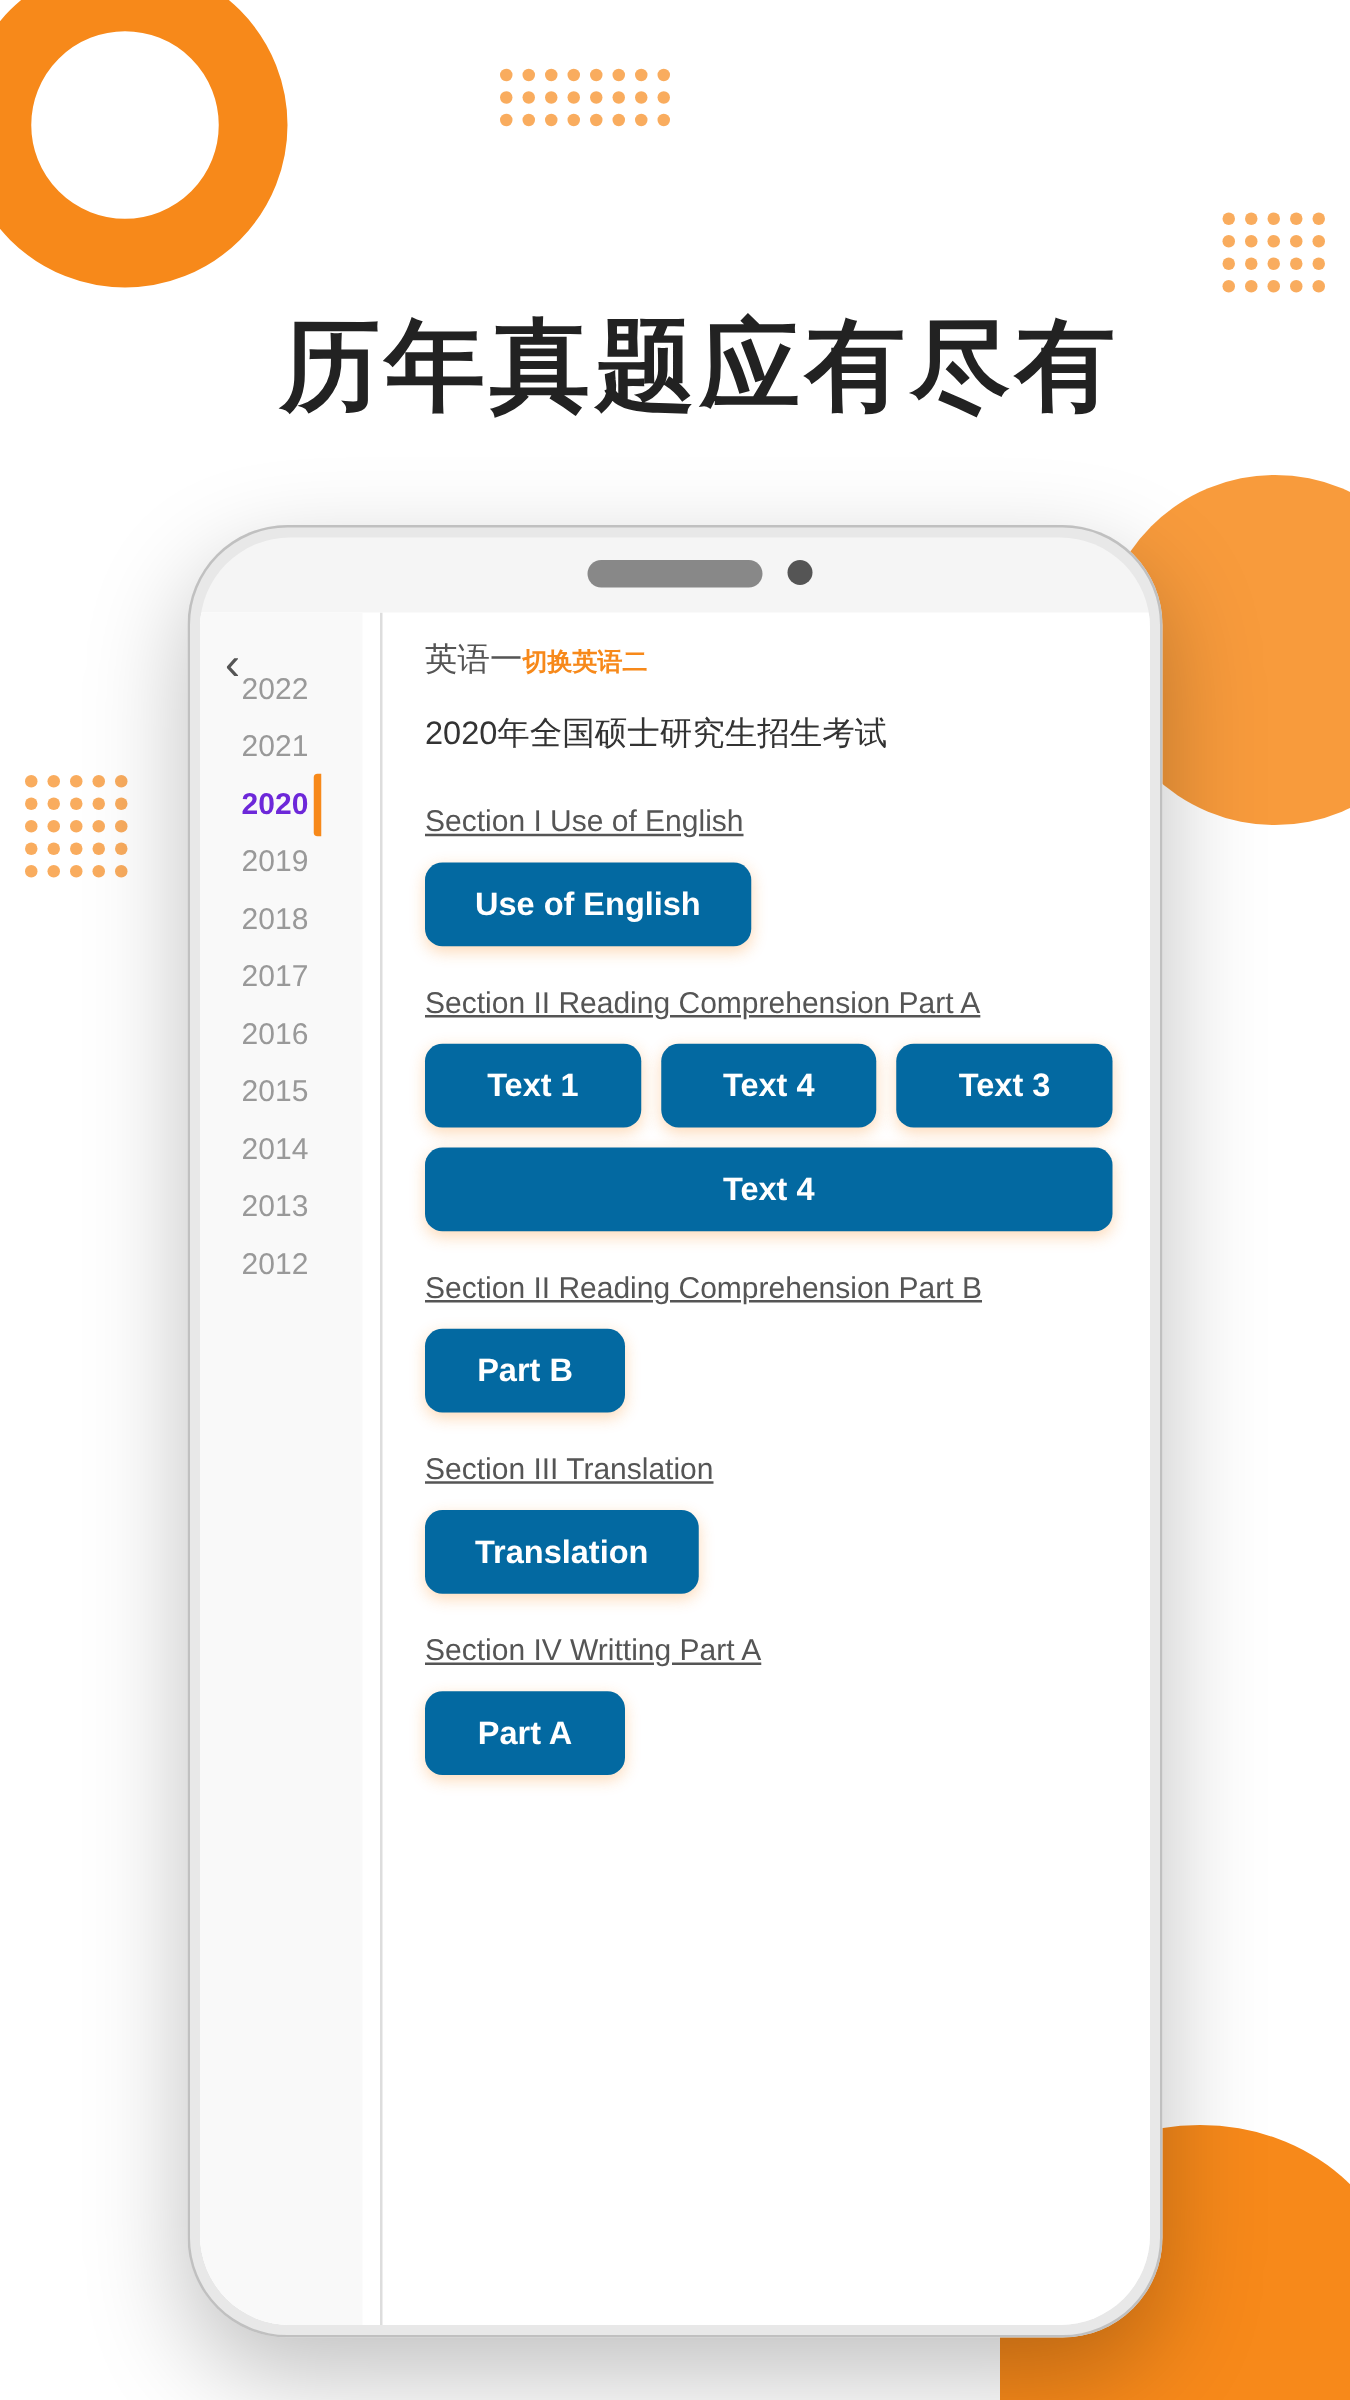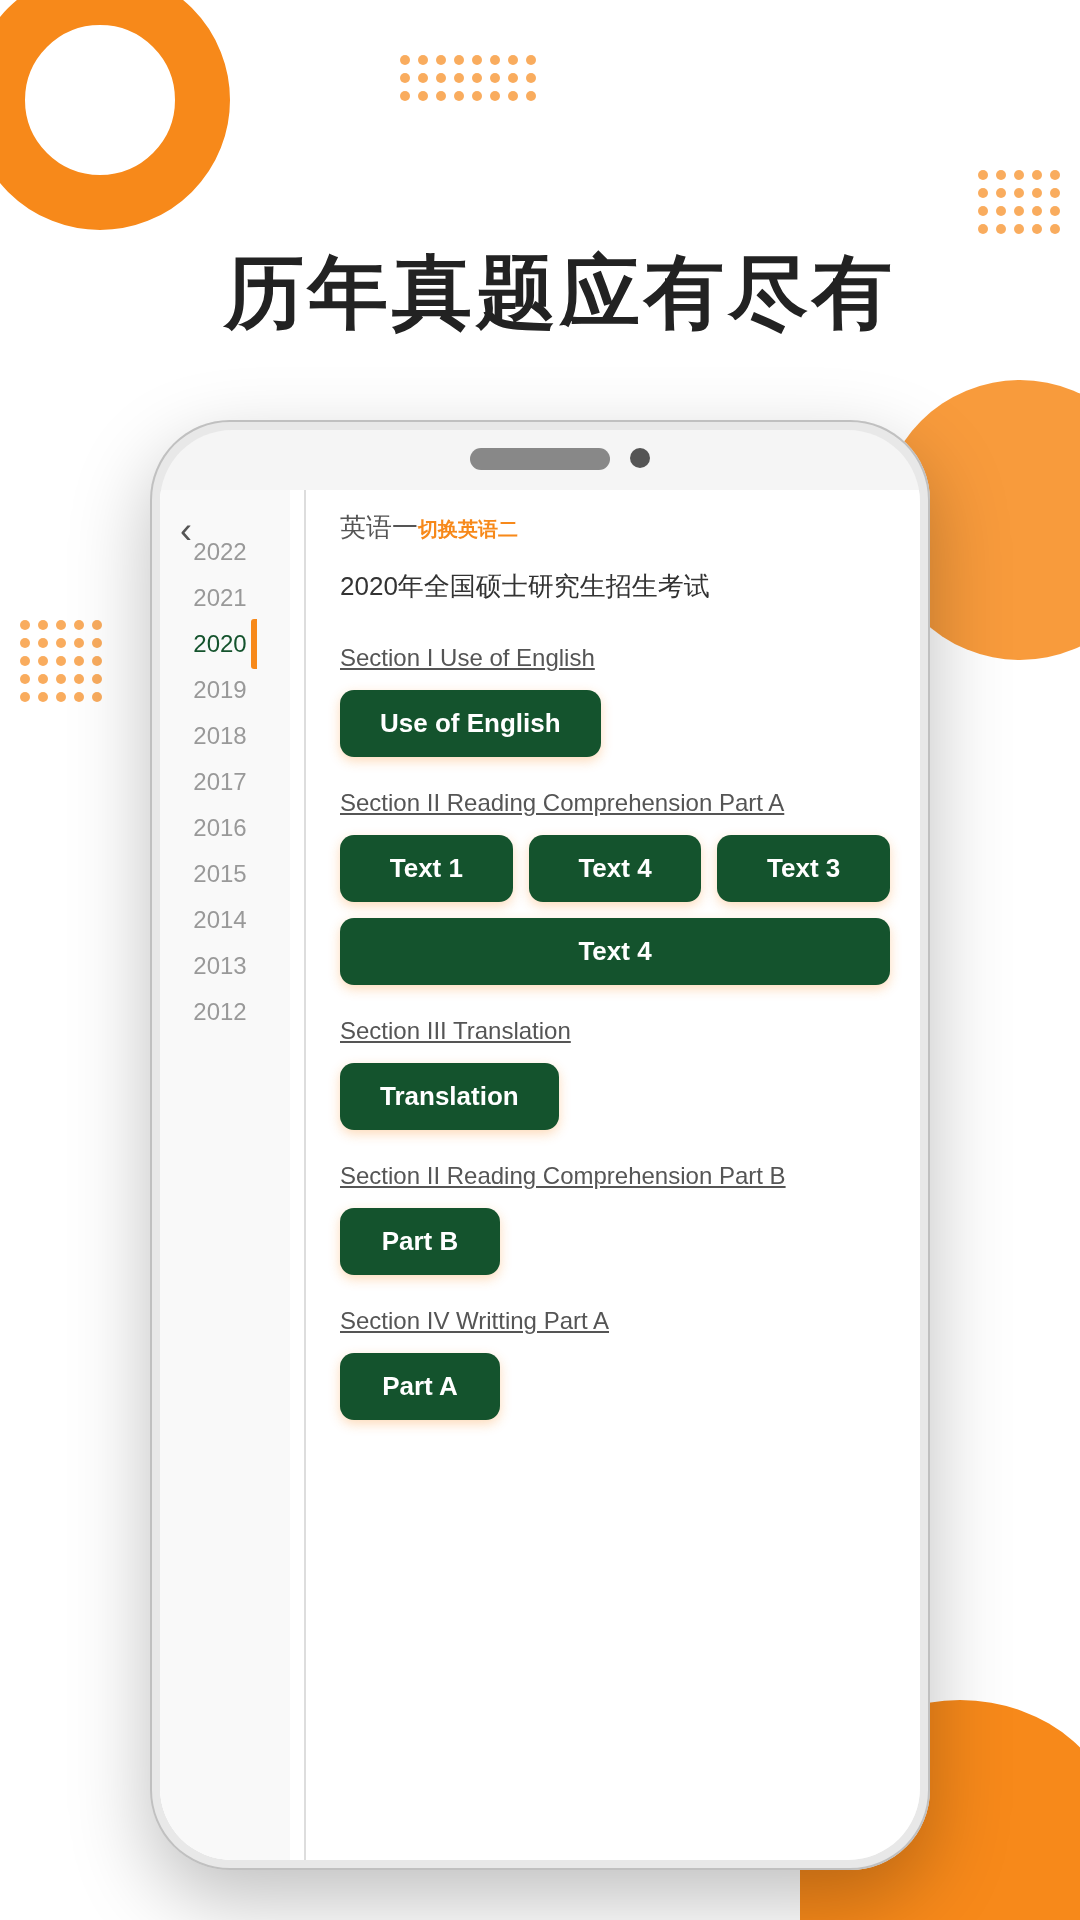--- a/index.html
+++ b/index.html
@@ -220,22 +220,22 @@
       color: #999;
       margin: 18px 0;
       cursor: pointer;
       position: relative;
       width: 100%;
       text-align: center;
       padding-right: 10px;
     }
 
     .year-item.active {
-      color: #14532d;
-      font-weight: normal;
+      color: #6d28d9;
+      font-weight: bold;
     }
 
     .year-item.active::after {
       content: '';
       position: absolute;
       right: 0;
       top: 50%;
       transform: translateY(-50%);
       width: 6px;
       height: 50px;
@@ -317,21 +317,21 @@
     }
 
     .btn-row {
       display: flex;
       gap: 16px;
       flex-wrap: wrap;
       padding-left: 10px;
     }
 
     .subject-btn {
-      background: #14532d;
+      background: #0369a1;
       color: #fff;
       border: none;
       border-radius: 14px;
       padding: 18px 0;
       font-size: 26px;
       font-weight: 700;
       cursor: pointer;
       flex: 1;
       min-width: 160px;
       text-align: center;
@@ -487,29 +487,29 @@
               <div class="section-block">
                 <div class="section-title">Section II Reading Comprehension Part A</div>
                 <div class="btn-row">
                   <button class="subject-btn">Text 1</button>
                   <button class="subject-btn">Text 4</button>
                   <button class="subject-btn">Text 3</button>
                   <button class="subject-btn">Text 4</button>
                 </div>
               </div>
               <div class="section-block">
+                <div class="section-title">Section II Reading Comprehension Part B</div>
+                <div class="btn-row">
+                  <button class="subject-btn wide">Part B</button>
+                </div>
+              </div>
+              <div class="section-block">
                 <div class="section-title">Section III Translation</div>
                 <div class="btn-row">
                   <button class="subject-btn wide">Translation</button>
-                </div>
-              </div>
-              <div class="section-block">
-                <div class="section-title">Section II Reading Comprehension Part B</div>
-                <div class="btn-row">
-                  <button class="subject-btn wide">Part B</button>
                 </div>
               </div>
               <div class="section-block">
                 <div class="section-title">Section IV Writting Part A</div>
                 <div class="btn-row">
                   <button class="subject-btn wide">Part A</button>
                 </div>
               </div>
             </div>
         </div>

